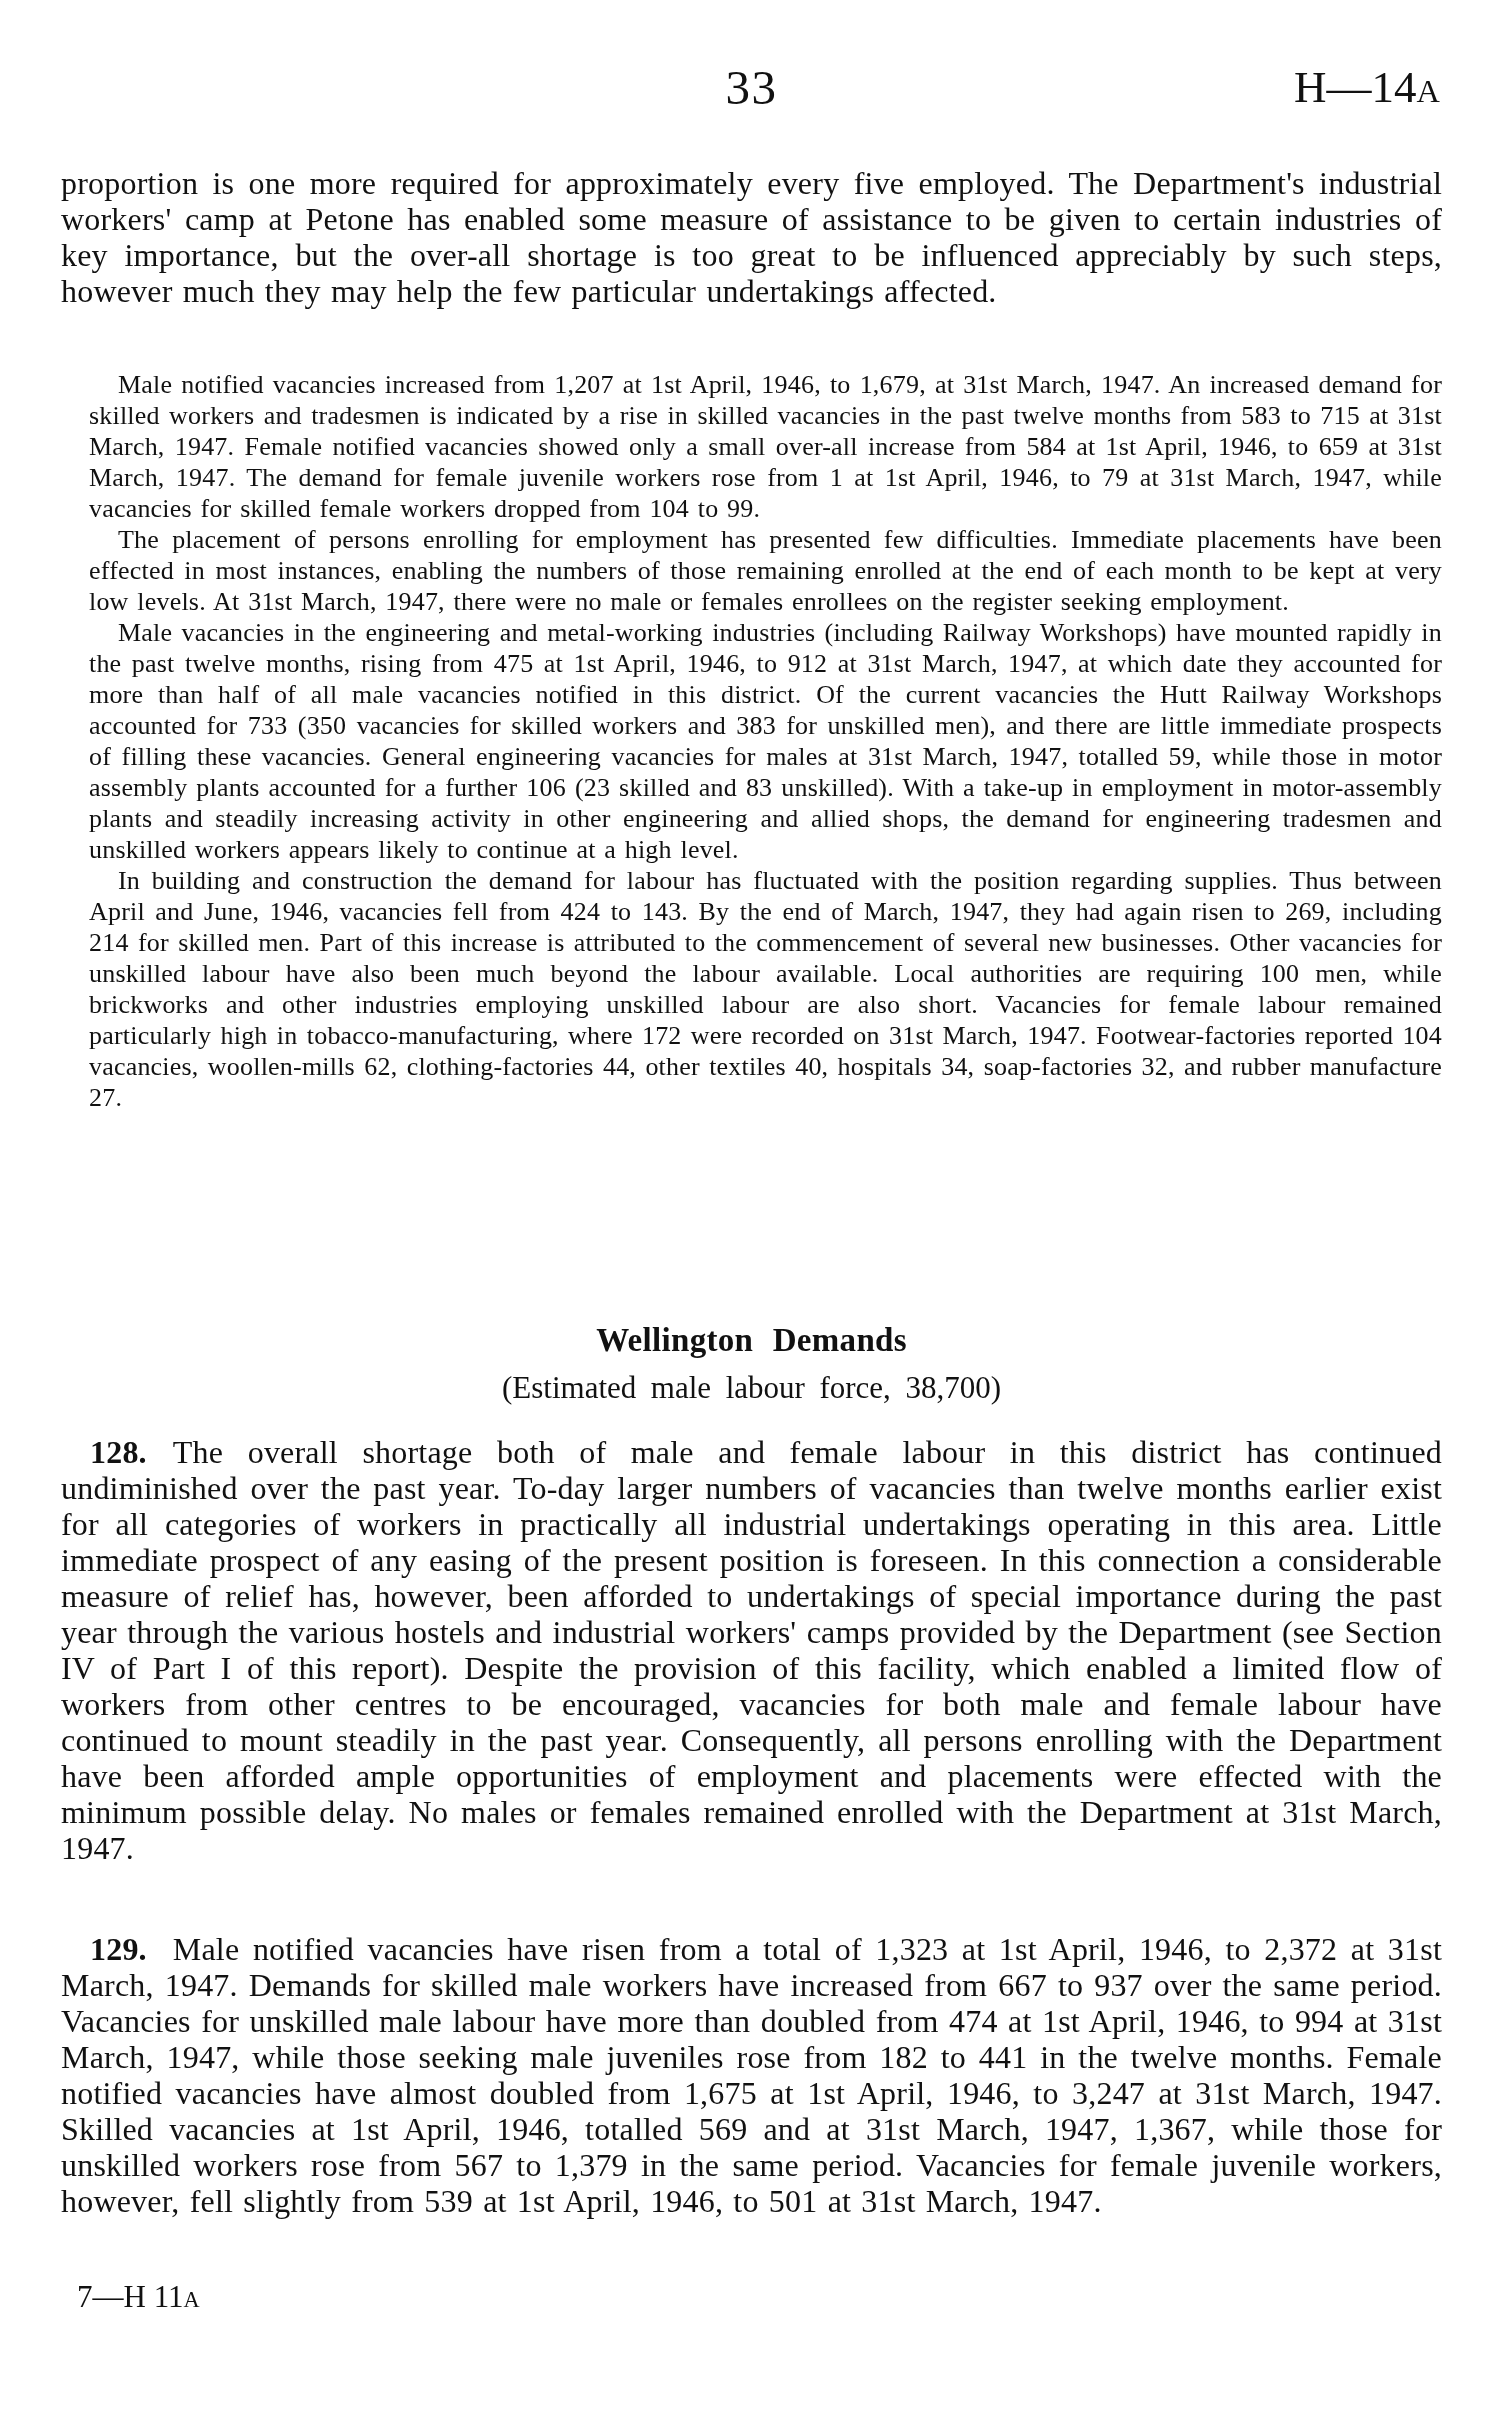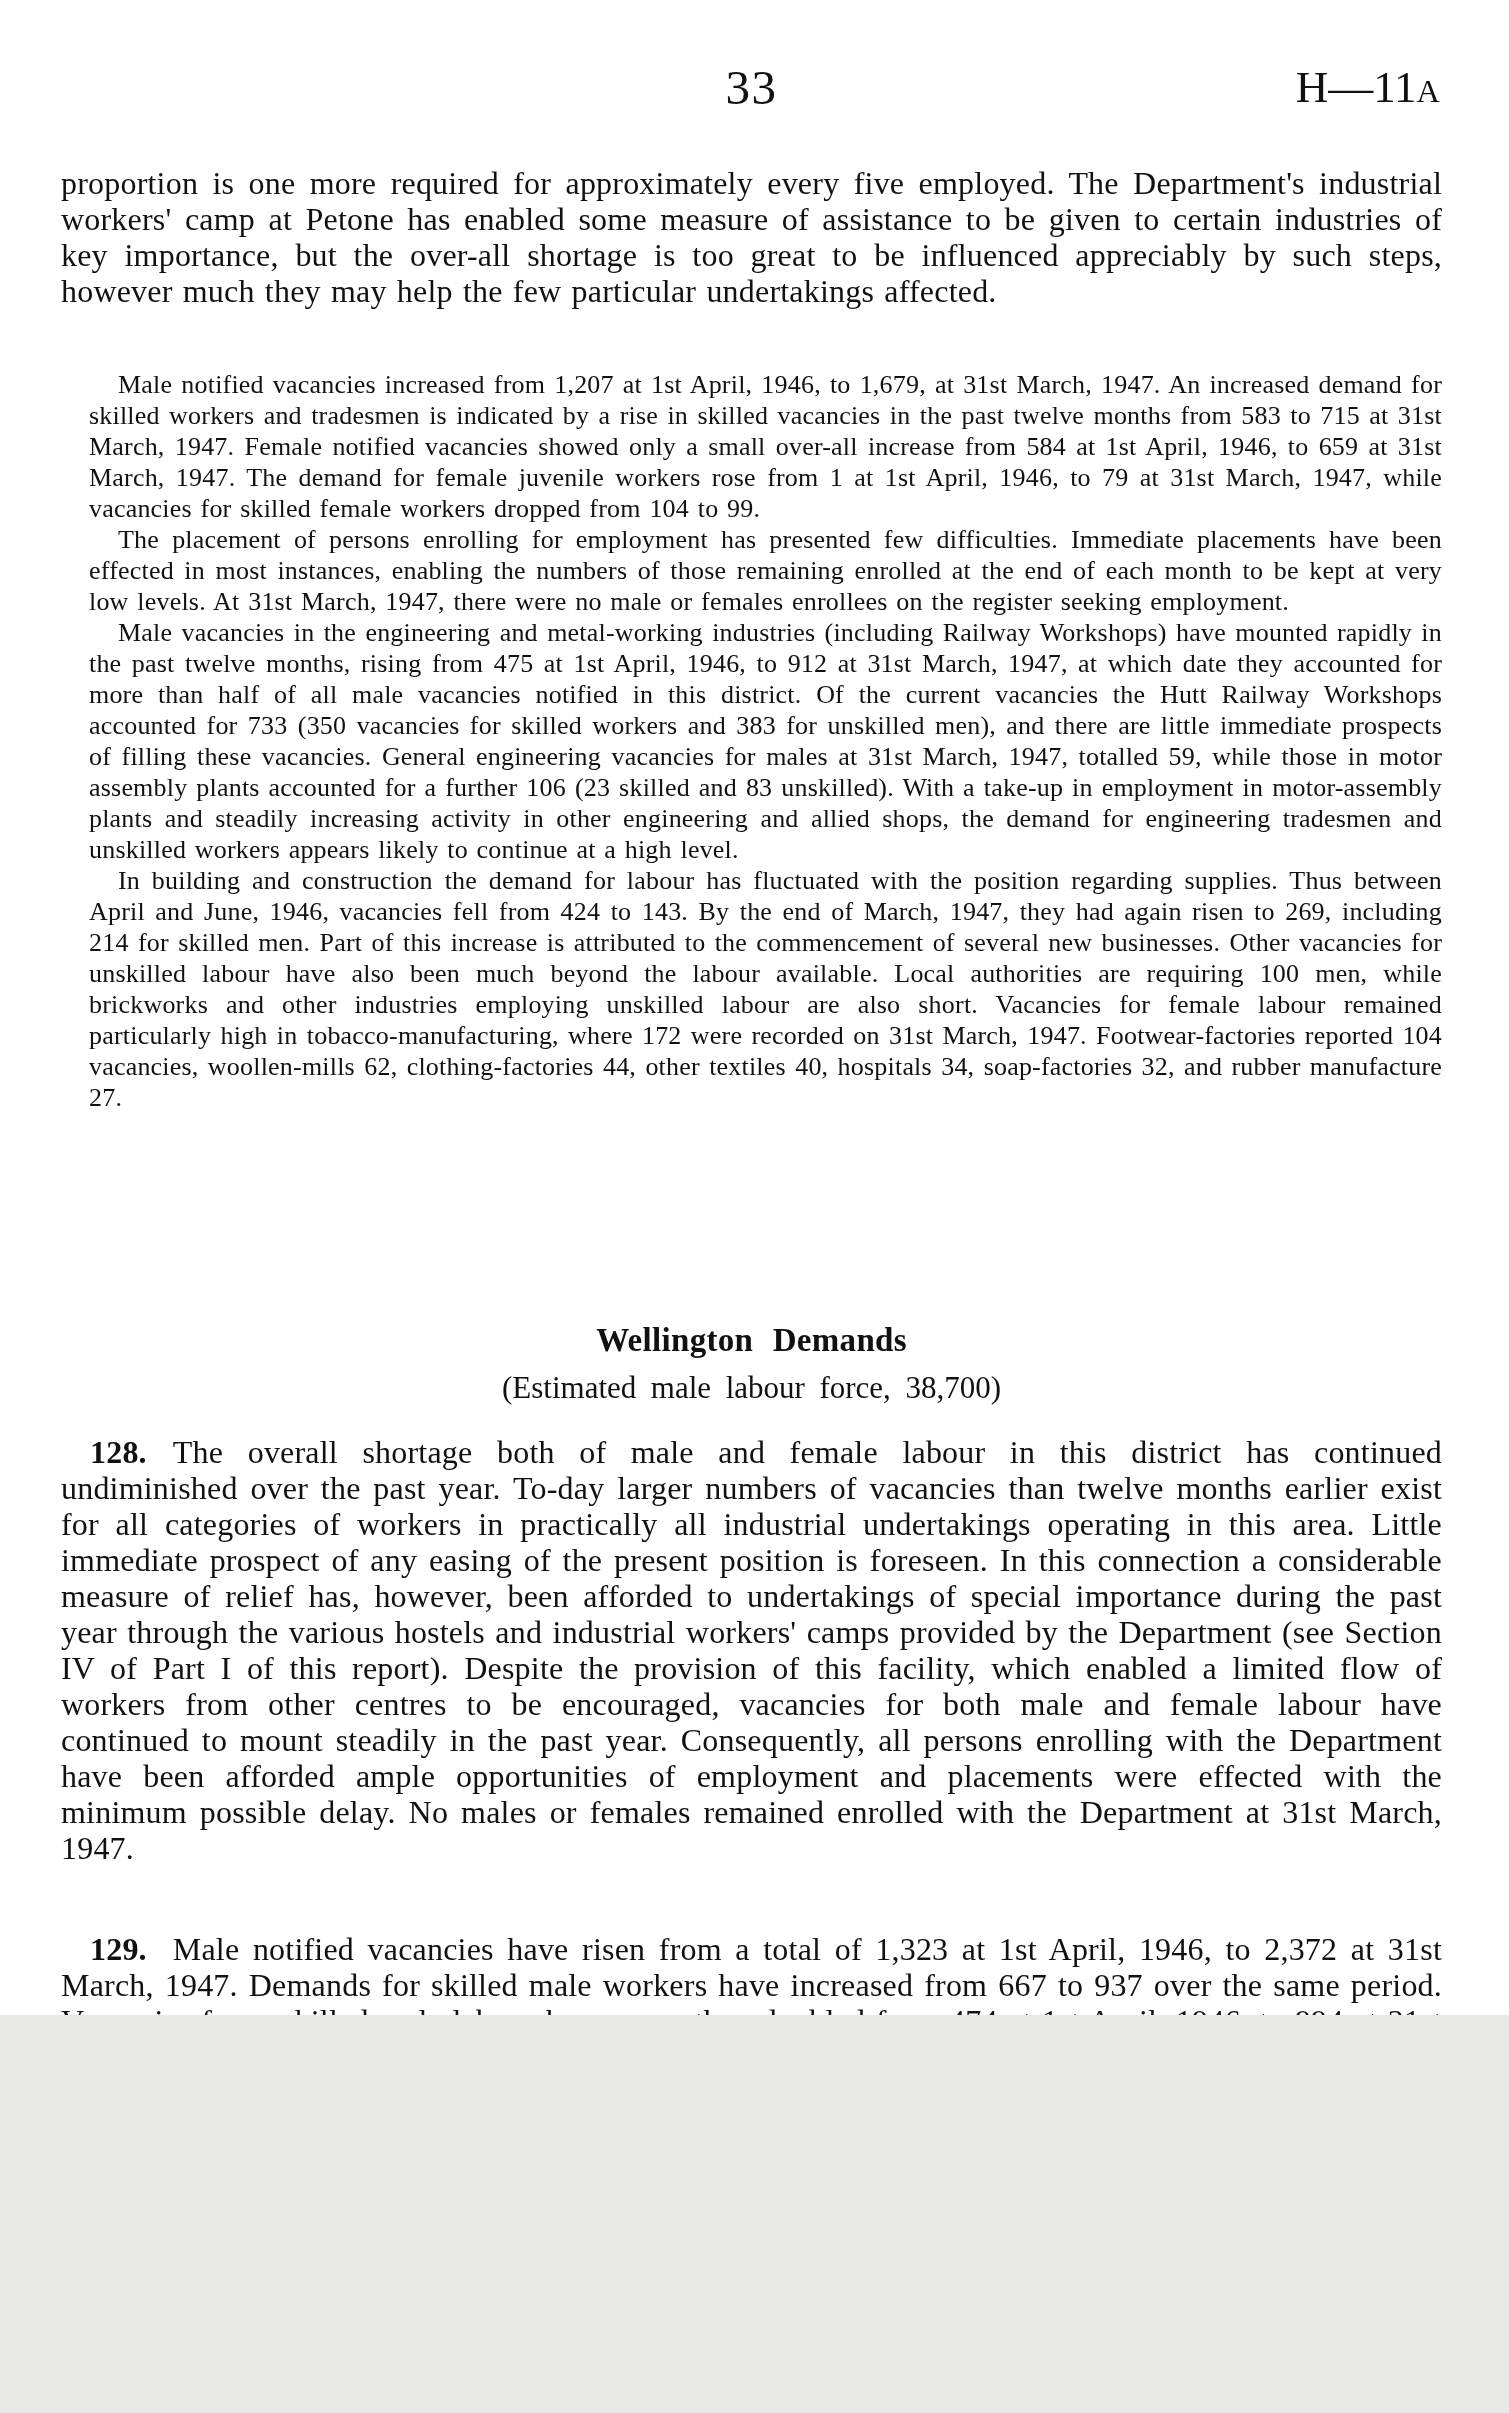--- a/index.html
+++ b/index.html
@@ -3,21 +3,21 @@
 <meta charset="utf-8">
 <style>
   html, body {
     margin: 0;
     padding: 0;
     background: #e8e8e4;
   }
   .page {
     position: relative;
     width: 1510px;
-    height: 2015px;
+    height: 2413px;
     background: #ffffff;
     color: #111111;
     font-family: "Liberation Serif", "DejaVu Serif", serif;
     overflow: hidden;
   }
   .content-col {
     position: absolute;
     left: 61px;
     width: 1381px;
   }
@@ -98,21 +98,21 @@
     white-space: nowrap;
   }
 </style>
 </head>
 <body>
 
 <div class="page">
 
   <div class="content-col running-head">
     <div class="page-number">33</div>
-    <div class="doc-ref"><span>H—11</span><span class="smallcap-suffix">A</span></div>
+    <div class="doc-ref"><span>H—14</span><span class="smallcap-suffix">A</span></div>
   </div>
 
   <div class="content-col intro-block">
     <p class="para large-text">proportion is one more required for approximately every five employed.  The Department's industrial workers' camp at Petone has enabled some measure of assistance to be given to certain industries of key importance, but the over-all shortage is too great to be influenced appreciably by such steps, however much they may help the few particular undertakings affected.</p>
   </div>
 
   <div class="content-col details-block">
     <p class="para small-text">Male notified vacancies increased from 1,207 at 1st April, 1946, to 1,679, at 31st March, 1947.  An increased demand for skilled workers and tradesmen is indicated by a rise in skilled vacancies in the past twelve months from 583 to 715 at 31st March, 1947.  Female notified vacancies showed only a small over-all increase from 584 at 1st April, 1946, to 659 at 31st March, 1947.  The demand for female juvenile workers rose from 1 at 1st April, 1946, to 79 at 31st March, 1947, while vacancies for skilled female workers dropped from 104 to 99.</p>
     <p class="para small-text">The placement of persons enrolling for employment has presented few difficulties.  Immediate placements have been effected in most instances, enabling the numbers of those remaining enrolled at the end of each month to be kept at very low levels.  At 31st March, 1947, there were no male or females enrollees on the register seeking employment.</p>
     <p class="para small-text">Male vacancies in the engineering and metal-working industries (including Railway Workshops) have mounted rapidly in the past twelve months, rising from 475 at 1st April, 1946, to 912 at 31st March, 1947, at which date they accounted for more than half of all male vacancies notified in this district.  Of the current vacancies the Hutt Railway Workshops accounted for 733 (350 vacancies for skilled workers and 383 for unskilled men), and there are little immediate prospects of filling these vacancies.  General engineering vacancies for males at 31st March, 1947, totalled 59, while those in motor assembly plants accounted for a further 106 (23 skilled and 83 unskilled).  With a take-up in employment in motor-assembly plants and steadily increasing activity in other engineering and allied shops, the demand for engineering tradesmen and unskilled workers appears likely to continue at a high level.</p>

